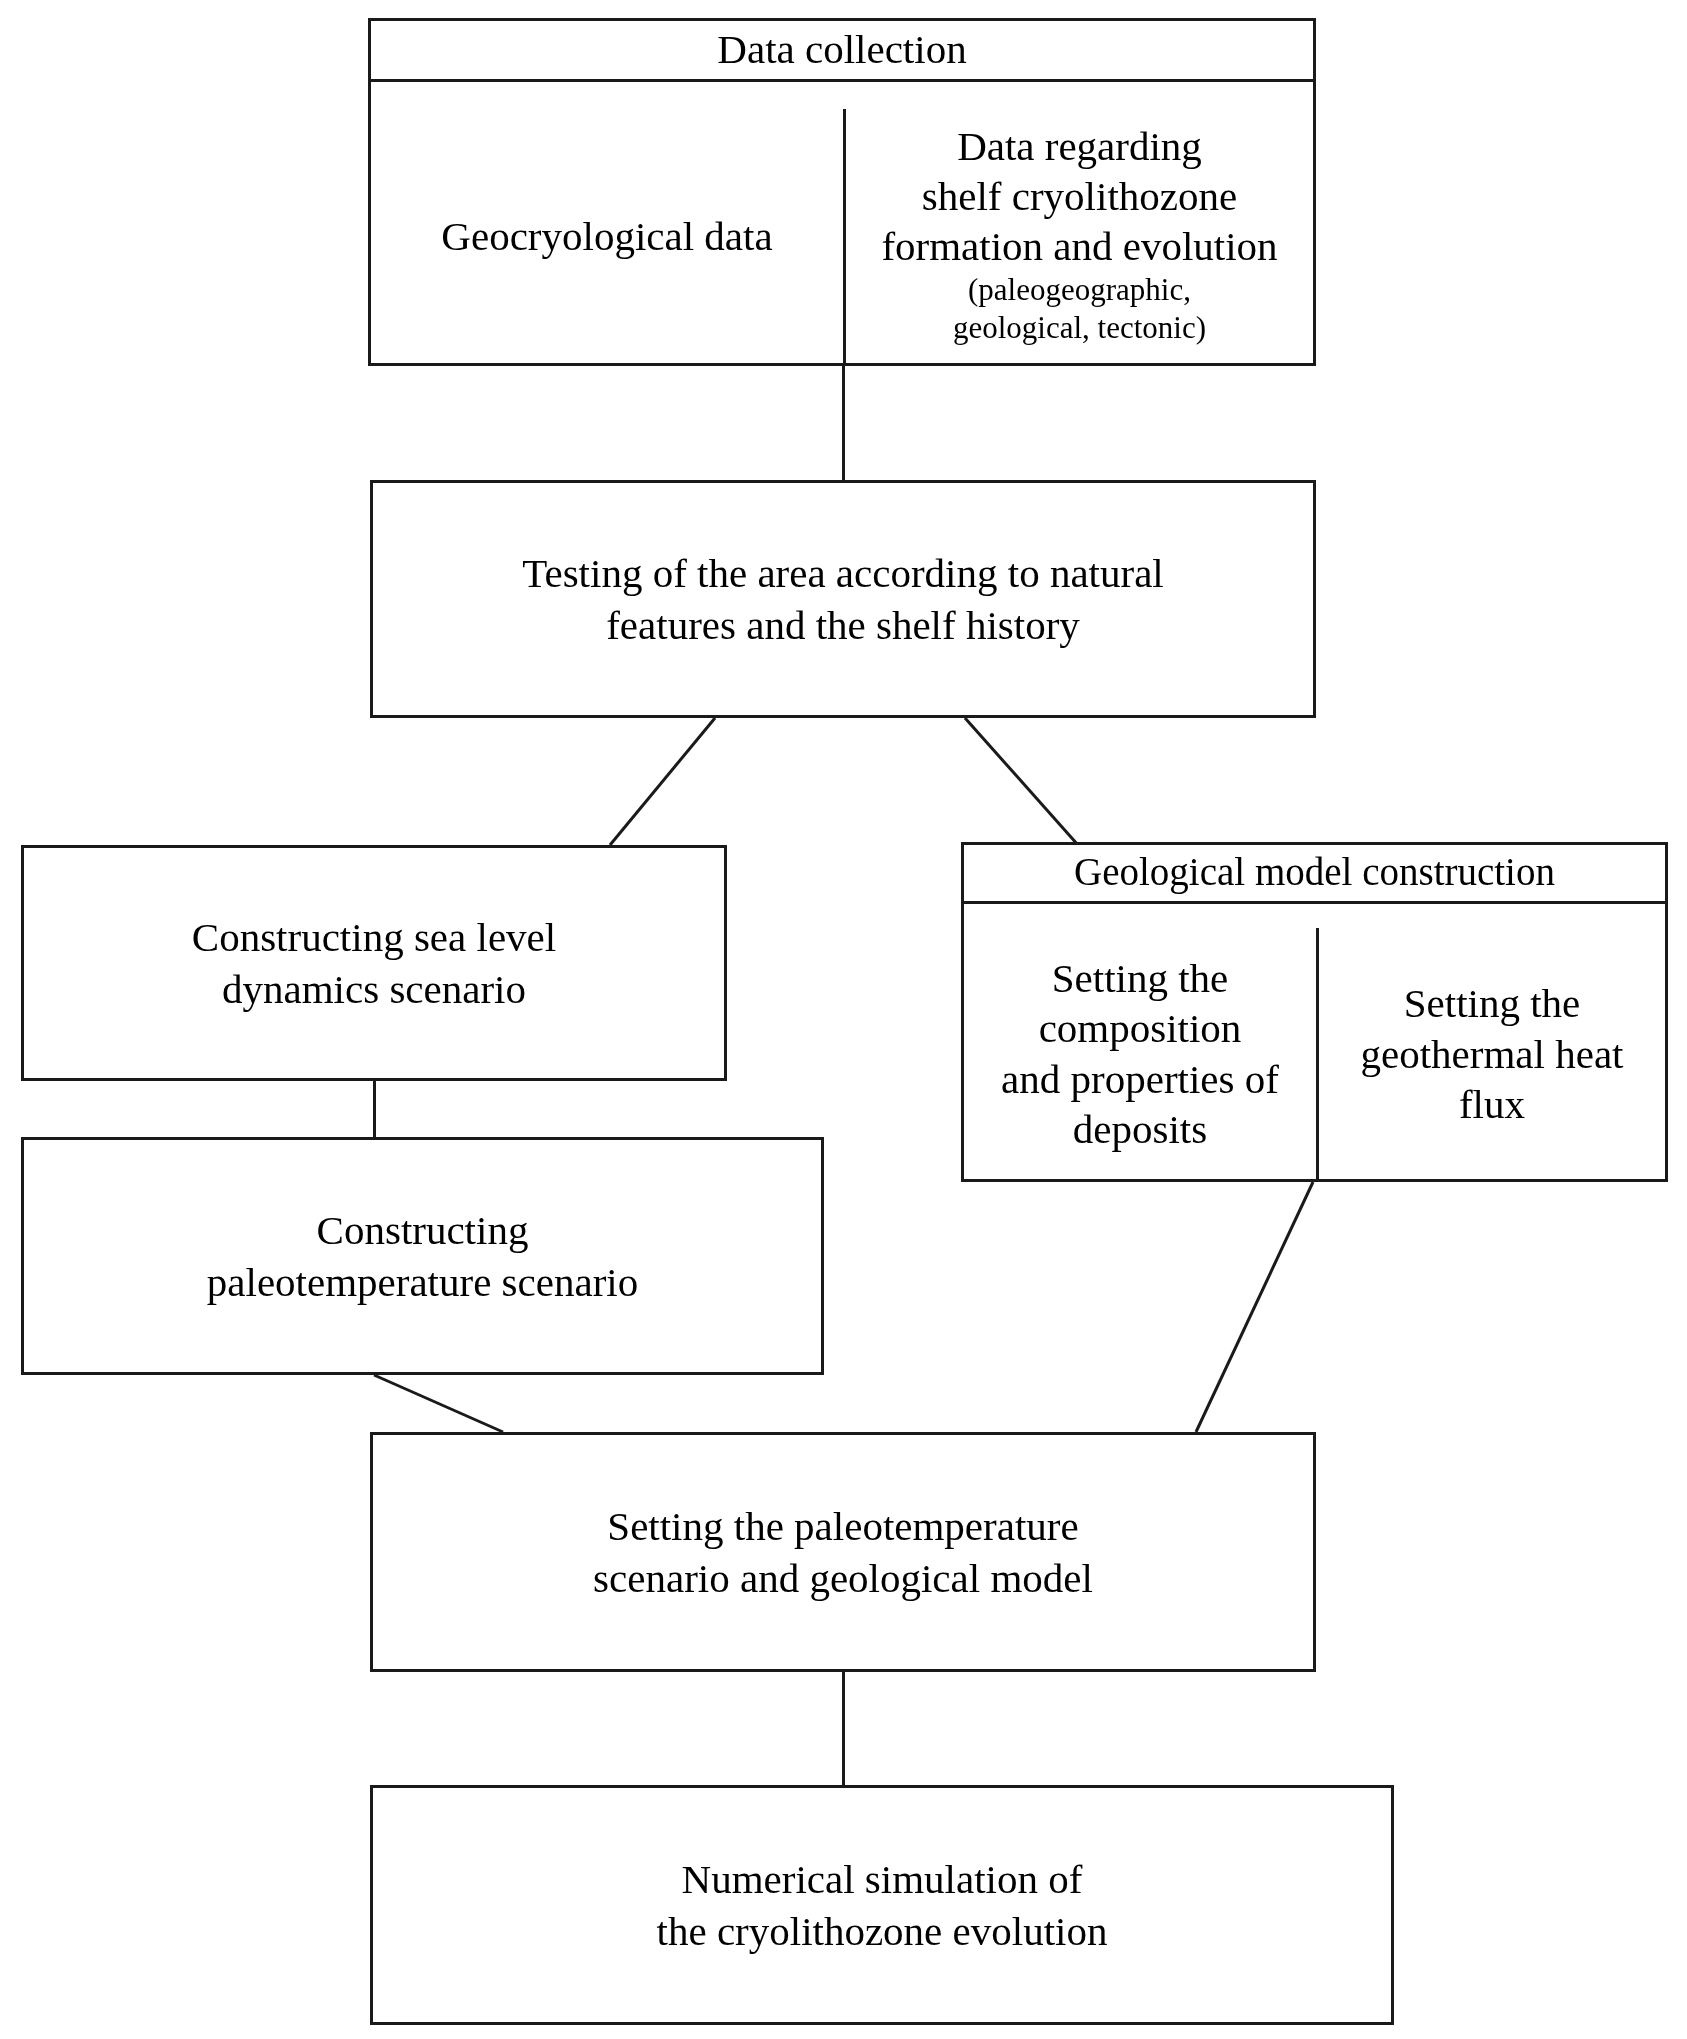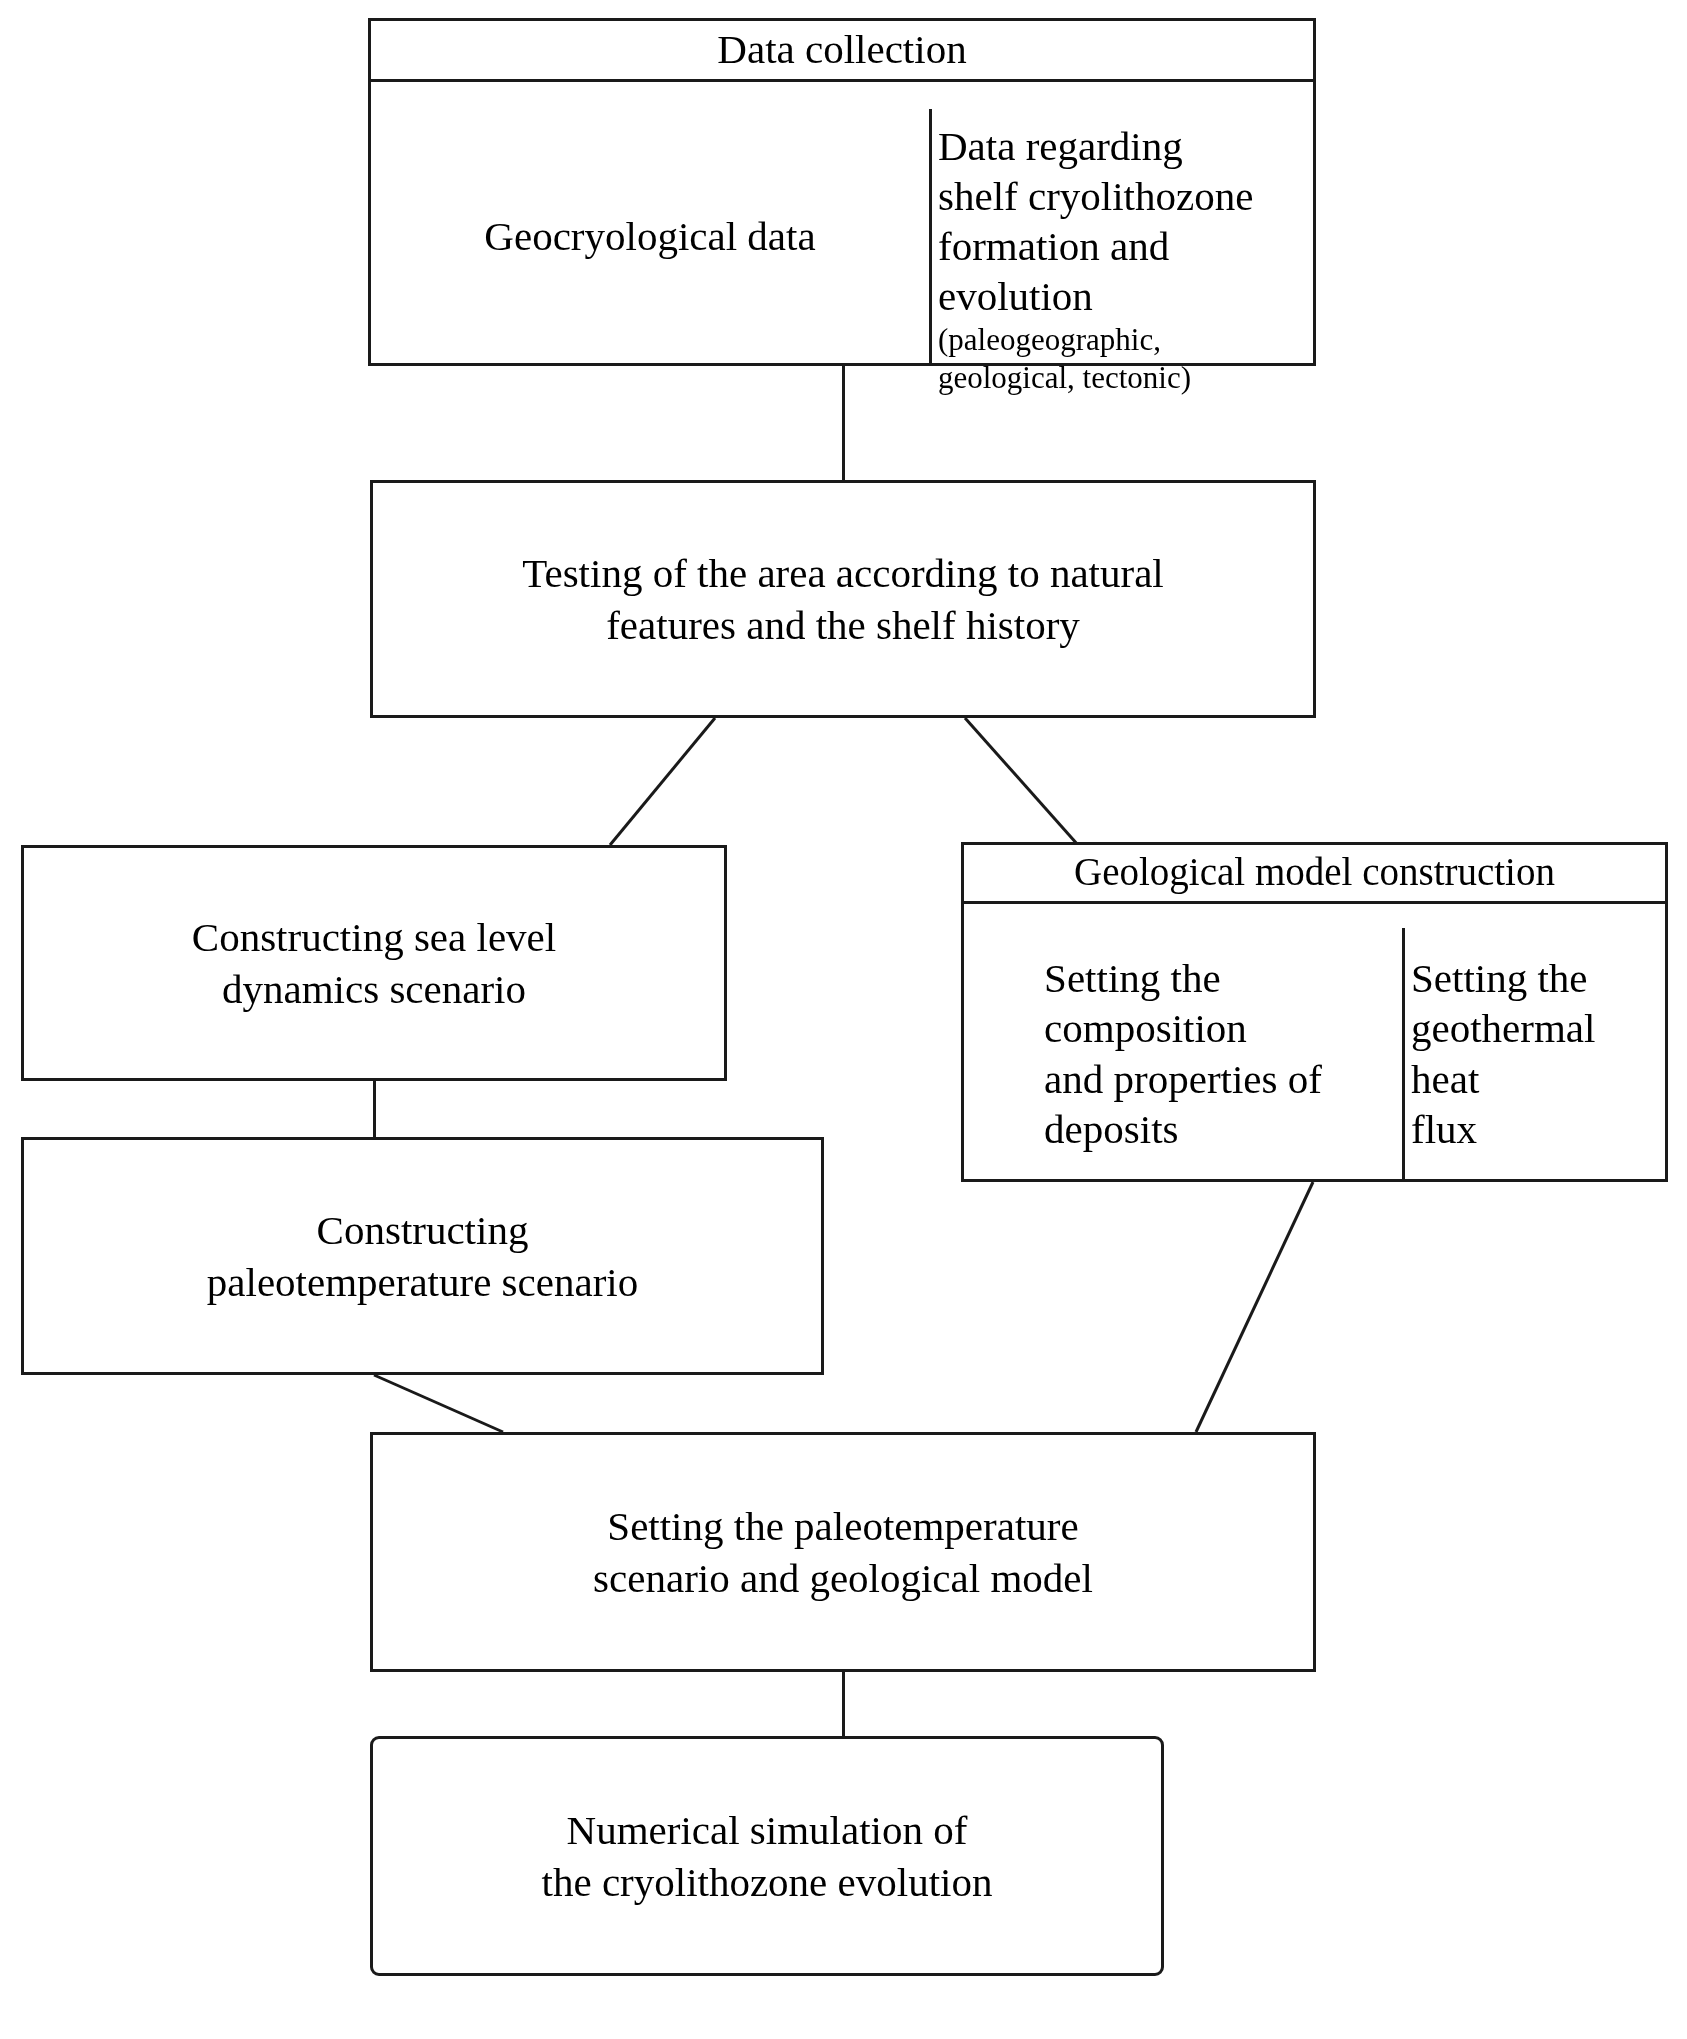--- a/index.html
+++ b/index.html
@@ -39,23 +39,23 @@
     flex: 1 1 auto;
     display: flex;
     flex-direction: row;
     min-height: 0;
   }
   .cell {
     box-sizing: border-box;
     display: flex;
     align-items: center;
     justify-content: center;
+    text-align: center;
     padding: 0 6px;
     min-width: 0;
-    margin-left: 43px;
   }
   .cell + .cell {
     border-left: 3px solid #1a1a1a;
   }
   .cell-text {
     font-size: 41px;
     line-height: 1.22;
     white-space: pre-line;
   }
   .cell-sub {
@@ -165,18 +165,18 @@
 flux</span>
       </div>
     </div>
   </div>
 
   <div class="box" style="left:370px; top:1432px; width:946px; height:240px;">
     <div class="plain-text">Setting the paleotemperature
 scenario and geological model</div>
   </div>
 
-  <div class="box" style="left:370px; top:1736px; width:794px; height:240px;border-radius:9px;">
+  <div class="box" style="left:370px; top:1785px; width:1024px; height:240px;">
     <div class="plain-text">Numerical simulation of
 the cryolithozone evolution</div>
   </div>
 
 </div>
 
 </body></html>

